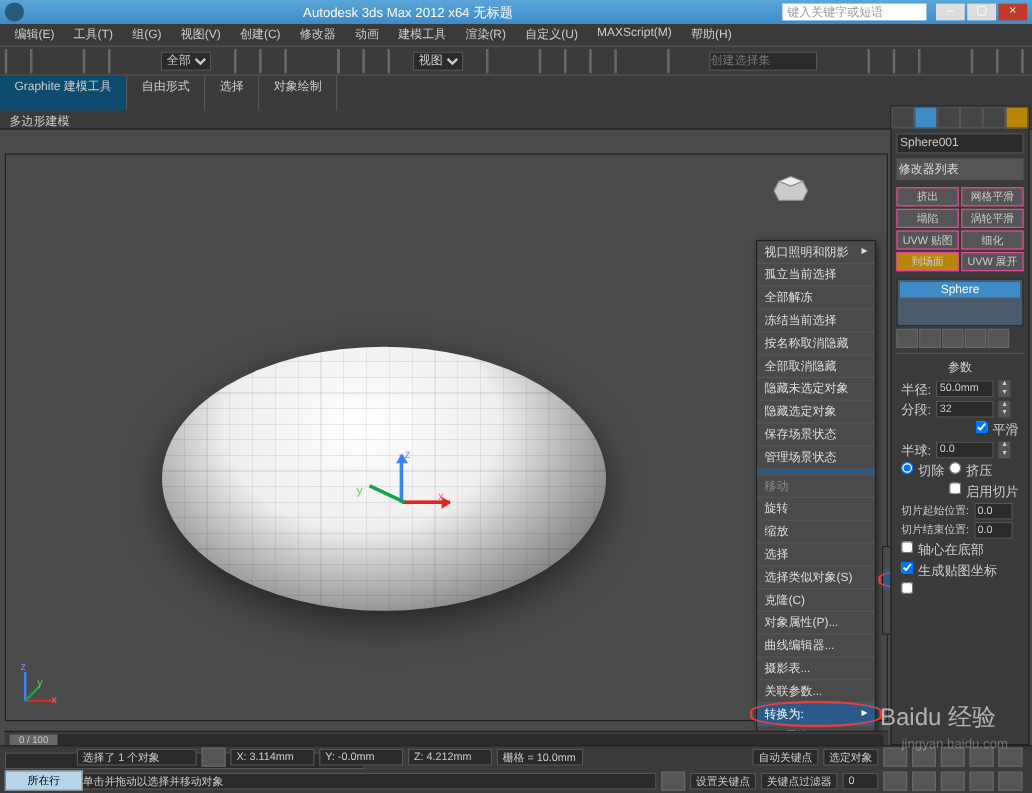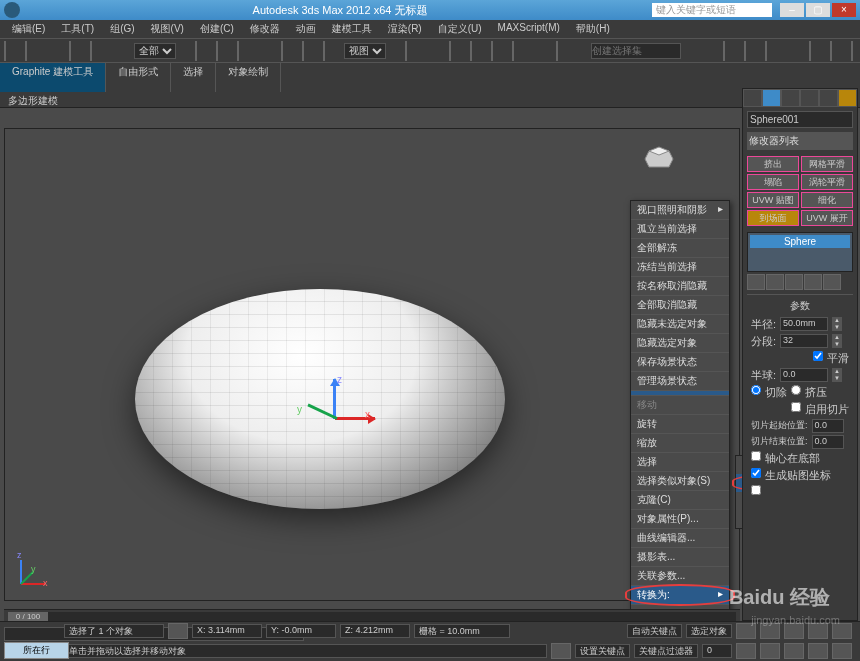--- a/index.html
+++ b/index.html
@@ -67,21 +67,21 @@
 .prow input[type=radio]{width:10px;height:10px}
 .timeline{position:absolute;bottom:32px;left:4px;right:120px;height:20px;background:#3a3a3a;border-top:1px solid #222}
 .time-track{height:10px;background:#2a2a2a;margin:2px 4px;position:relative}
 .time-slider{position:absolute;left:0;width:40px;height:10px;background:#666;color:#ccc;font-size:8px;text-align:center}
 .statusbar{position:absolute;bottom:0;left:0;right:0;height:40px;background:#3a3a3a;border-top:1px solid #222}
 .status-row{display:flex;align-items:center;height:20px;padding:0 4px;gap:4px}
 .status-field{background:#2a2a2a;border:1px solid #555;height:14px;color:#ccc;font-size:9px;padding:0 4px}
 .status-btn{width:20px;height:16px;background:#555;border:1px solid #666}
 .cmd-line{position:absolute;bottom:20px;left:4px;width:300px;height:14px;background:#2a2a2a;border:1px solid #555;color:#ccc;font-size:9px;padding:0 4px}
 .script-label{position:absolute;bottom:2px;left:4px;background:#b8d4e8;color:#000;font-size:9px;padding:1px 18px;border:1px solid #888}
-.watermark{position:absolute;right:30px;bottom:50px;color:rgba(255,255,255,0.6);font-size:20px;font-weight:bold}
+.watermark{position:absolute;right:30px;bottom:50px;color:rgba(255,255,255,0.6);font-size:20px;font-weight:normal}
 .watermark-sub{position:absolute;right:20px;bottom:35px;color:rgba(255,255,255,0.3);font-size:11px}
 </style>
 </head>
 <body>
 
 <div class="titlebar">
   <div class="logo"></div>
   <div class="title">Autodesk 3ds Max 2012 x64     无标题</div>
   <div class="search-box">键入关键字或短语</div>
   <div class="win-btns">
@@ -315,21 +315,21 @@
 </div>
 
 <div class="statusbar">
   <div class="cmd-line"></div>
   <div class="status-row" style="position:absolute;bottom:20px;left:60px;right:4px">
     <span class="status-field" style="width:100px">选择了 1 个对象</span>
     <div class="status-btn"></div>
     <span class="status-field" style="width:70px">X: 3.114mm</span>
     <span class="status-field" style="width:70px">Y: -0.0mm</span>
     <span class="status-field" style="width:70px">Z: 4.212mm</span>
-    <span class="status-field" style="width:96px">栅格 = 10.0mm</span>
+    <span class="status-field" style="width:72px">栅格 = 10.0mm</span>
     <div style="flex:1"></div>
     <span class="status-field">自动关键点</span>
     <span class="status-field">选定对象</span>
     <div class="status-btn"></div>
     <div class="status-btn"></div>
     <div class="status-btn"></div>
     <div class="status-btn"></div>
     <div class="status-btn"></div>
   </div>
   <div class="status-row" style="position:absolute;bottom:0;left:60px;right:4px">

